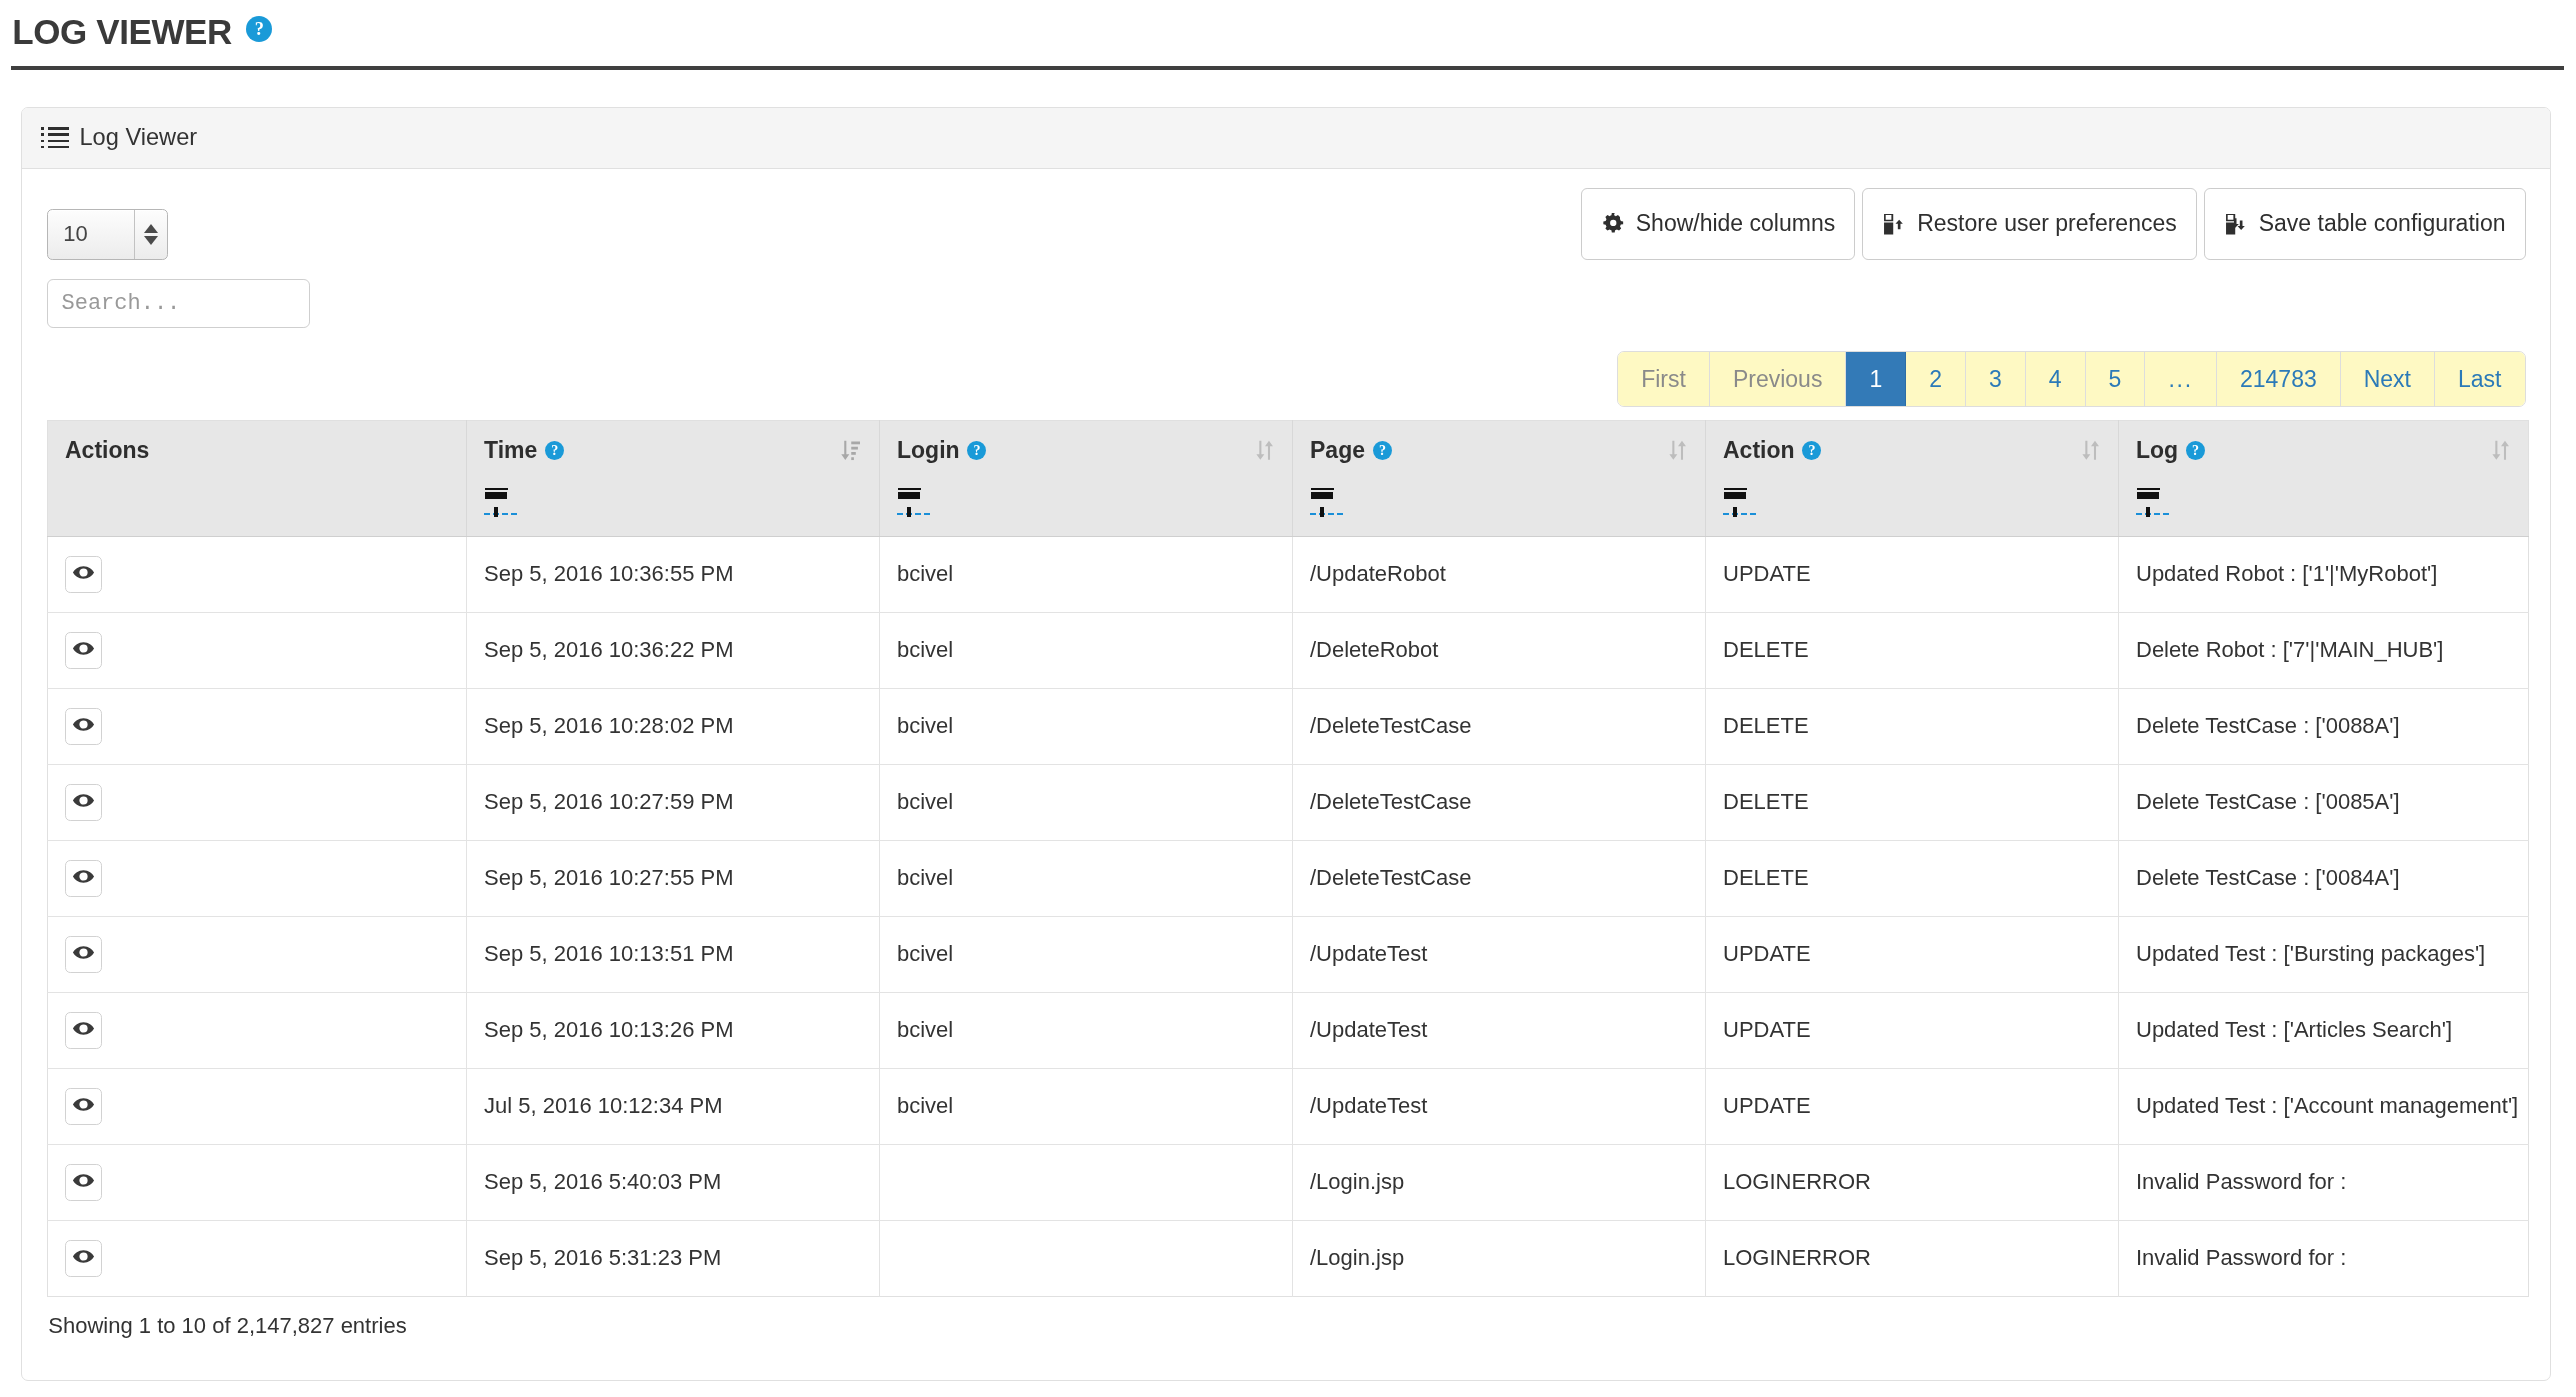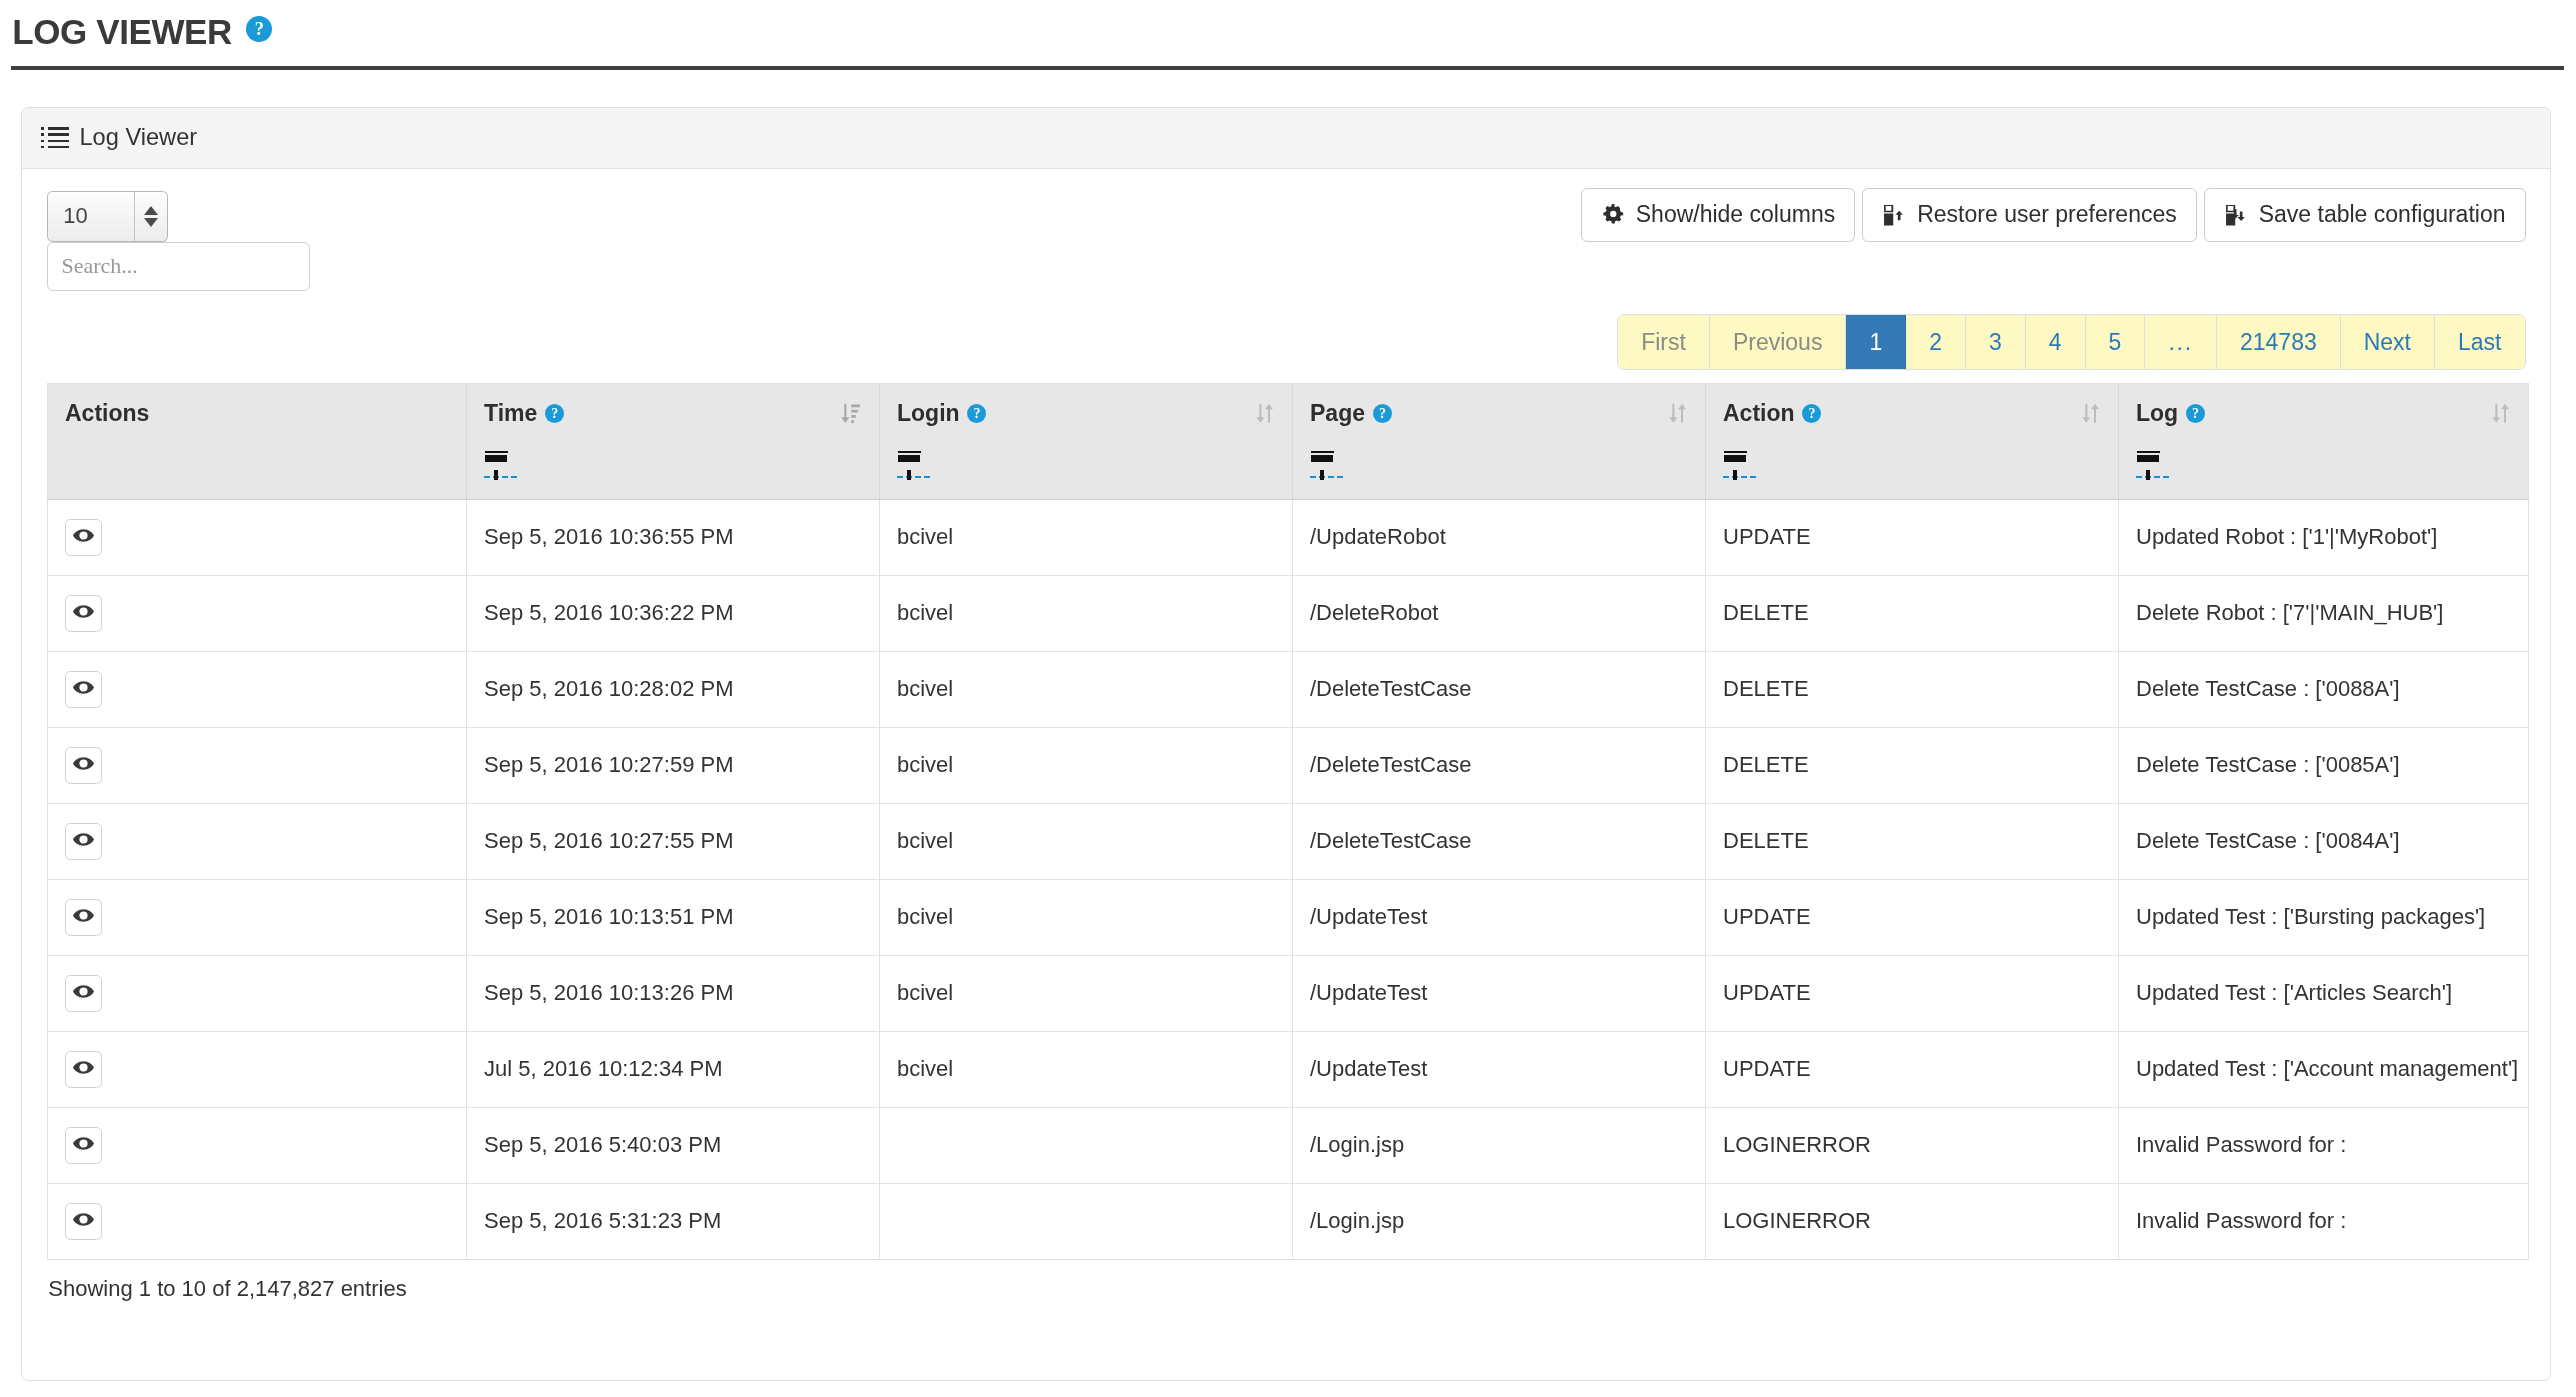--- a/index.html
+++ b/index.html
@@ -137,37 +137,38 @@
   .btn {
     border: 0.9px solid #cccccc;
     border-radius: 6.1px;
     background: #ffffff;
     font-size: 23px;
     color: #2f2f2f;
     padding: 20px 19px;
     display: flex;
     align-items: center;
     gap: 10.5px;
-    height: 54px;
+    height: 72px;
     white-space: nowrap;
     cursor: pointer;
     font-family: "Liberation Sans", sans-serif;
   }
   .btn svg { display: block; }
 
   
   .search-input {
+    margin-top: 19px;
     width: 263px;
     height: 49px;
     border: 0.9px solid #cfcfcf;
     border-radius: 6.1px;
     font-size: 22px;
     color: #737373;
     padding: 0 14px;
-    font-family: Liberation Serif, serif;
+    font-family: Liberation Mono, monospace;
     background: #ffffff;
   }
   .search-input::placeholder { color: #999999; }
 
   
   .pager-wrap { display: flex; justify-content: flex-end; margin-top: 23px; }
   .pager {
     display: flex;
     border: 0.9px solid #dddddd;
     border-radius: 7px;

